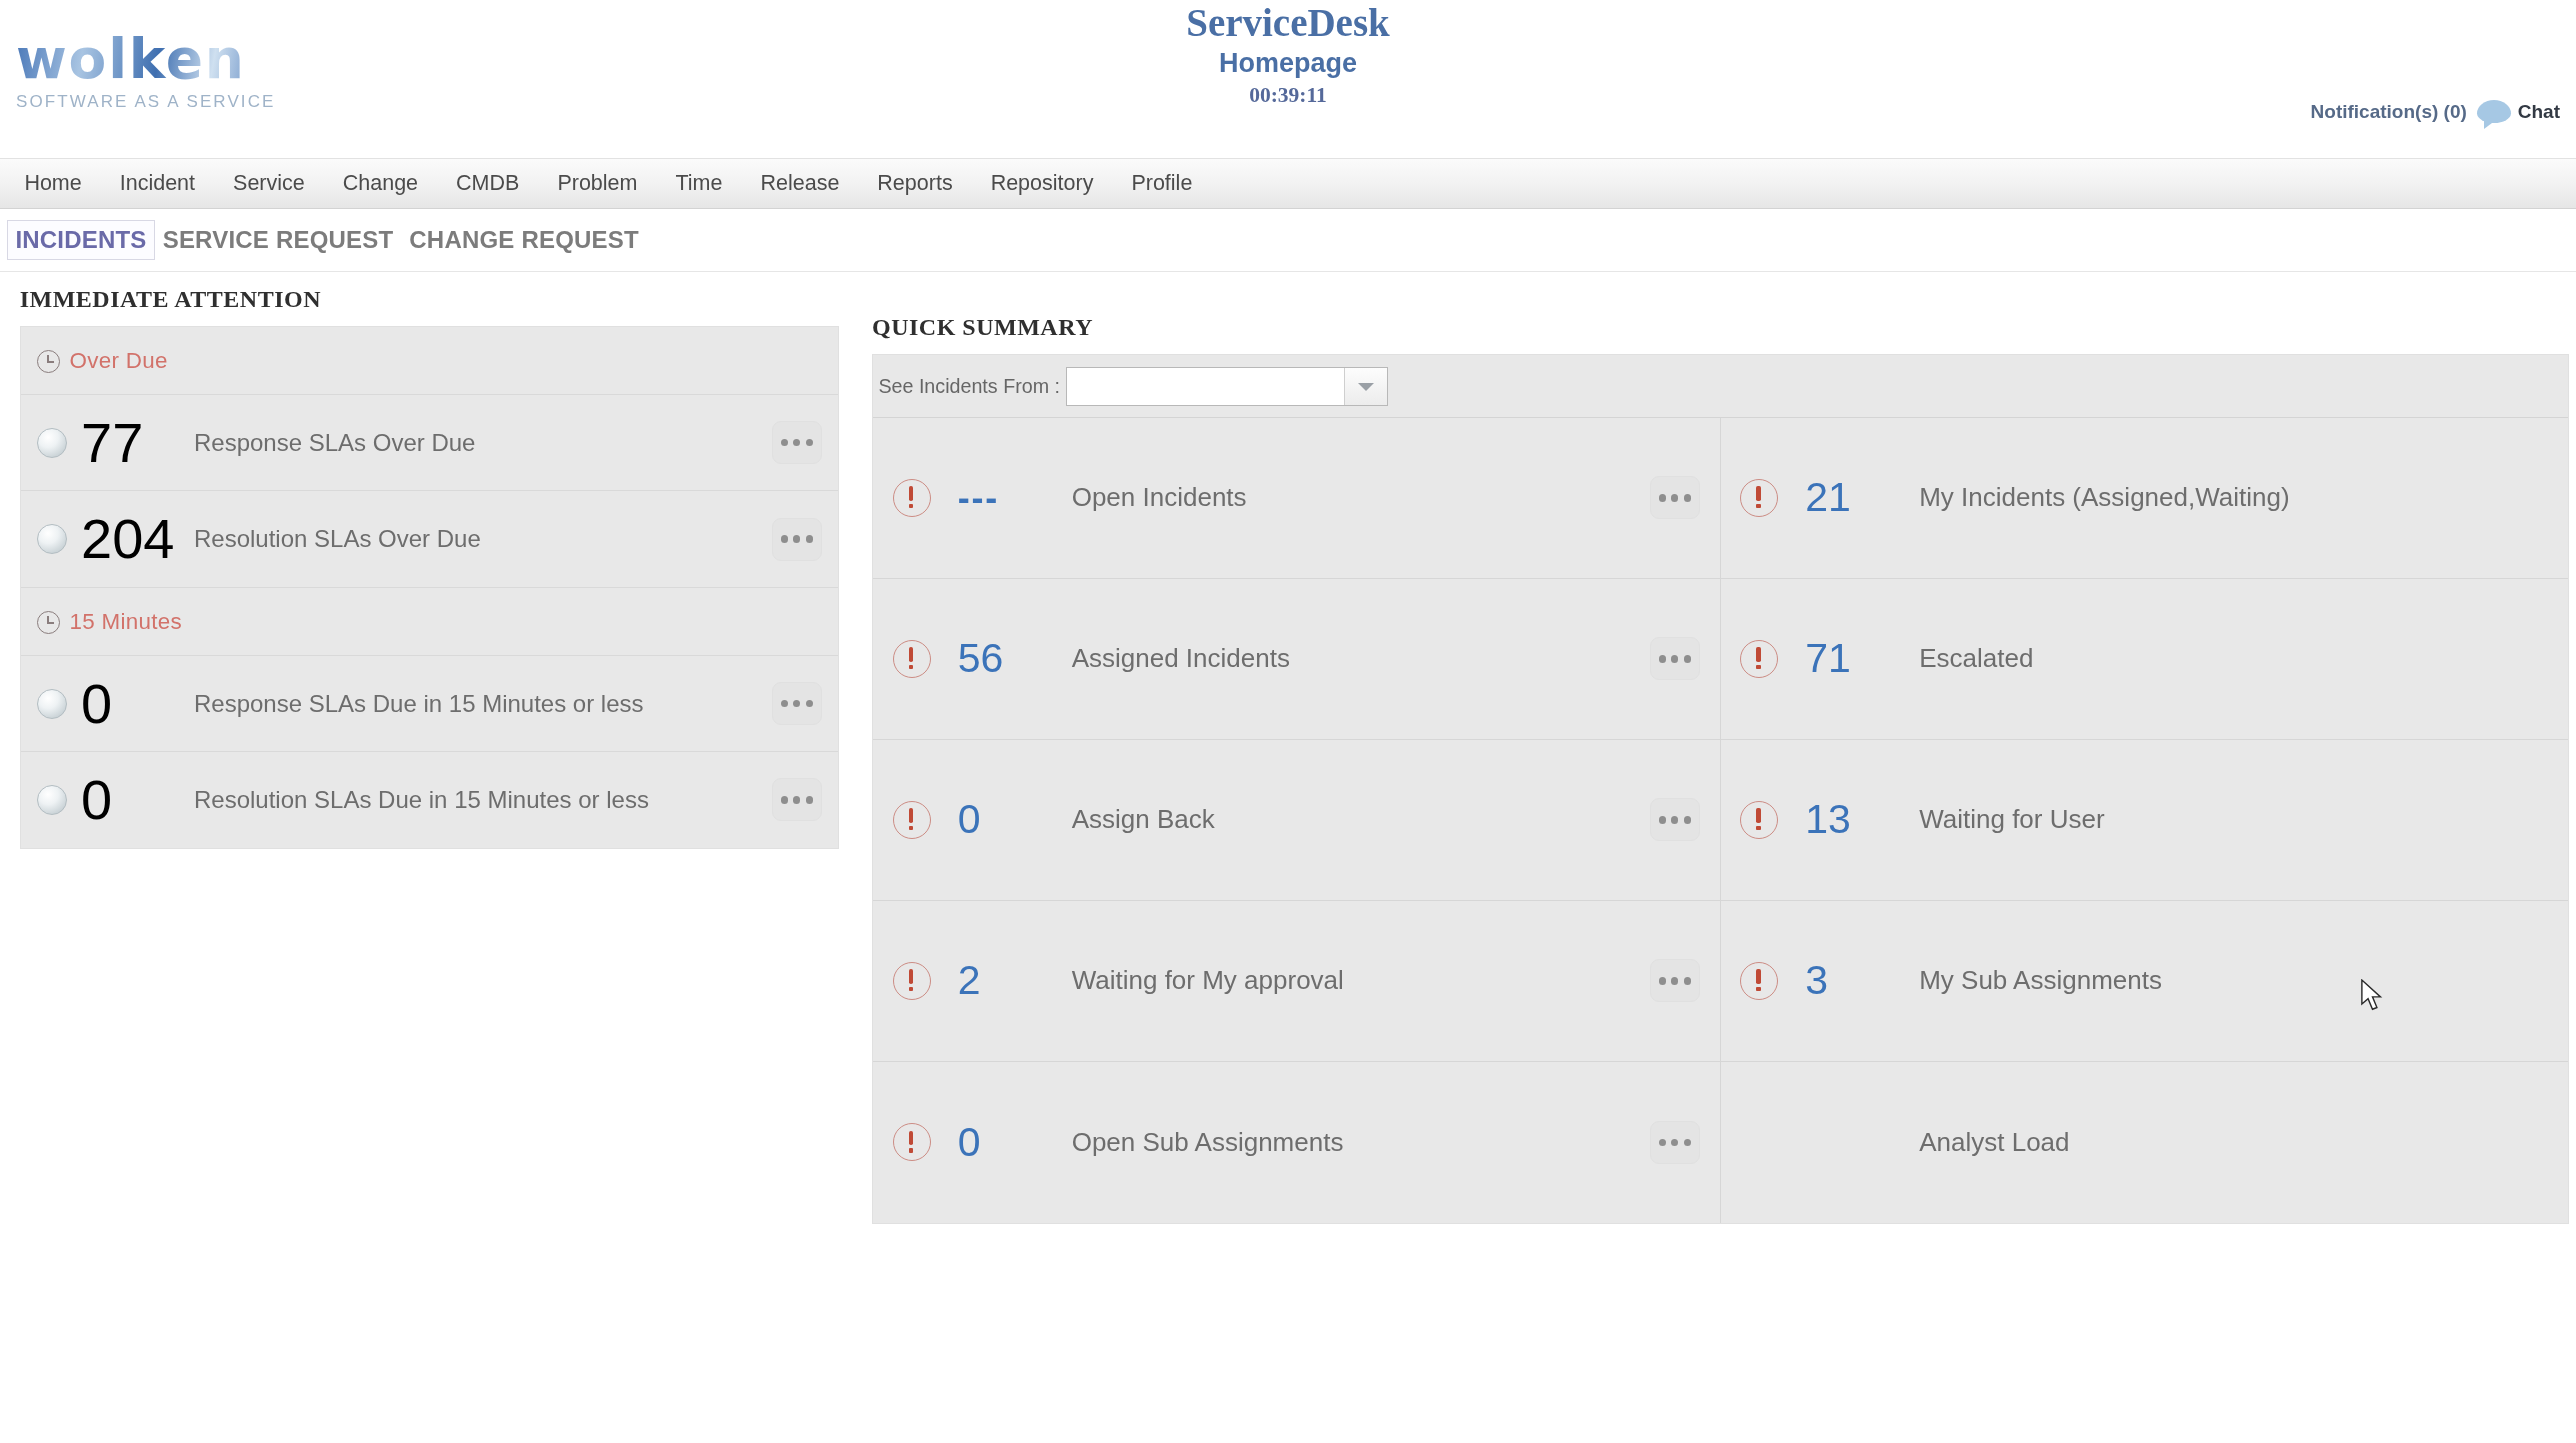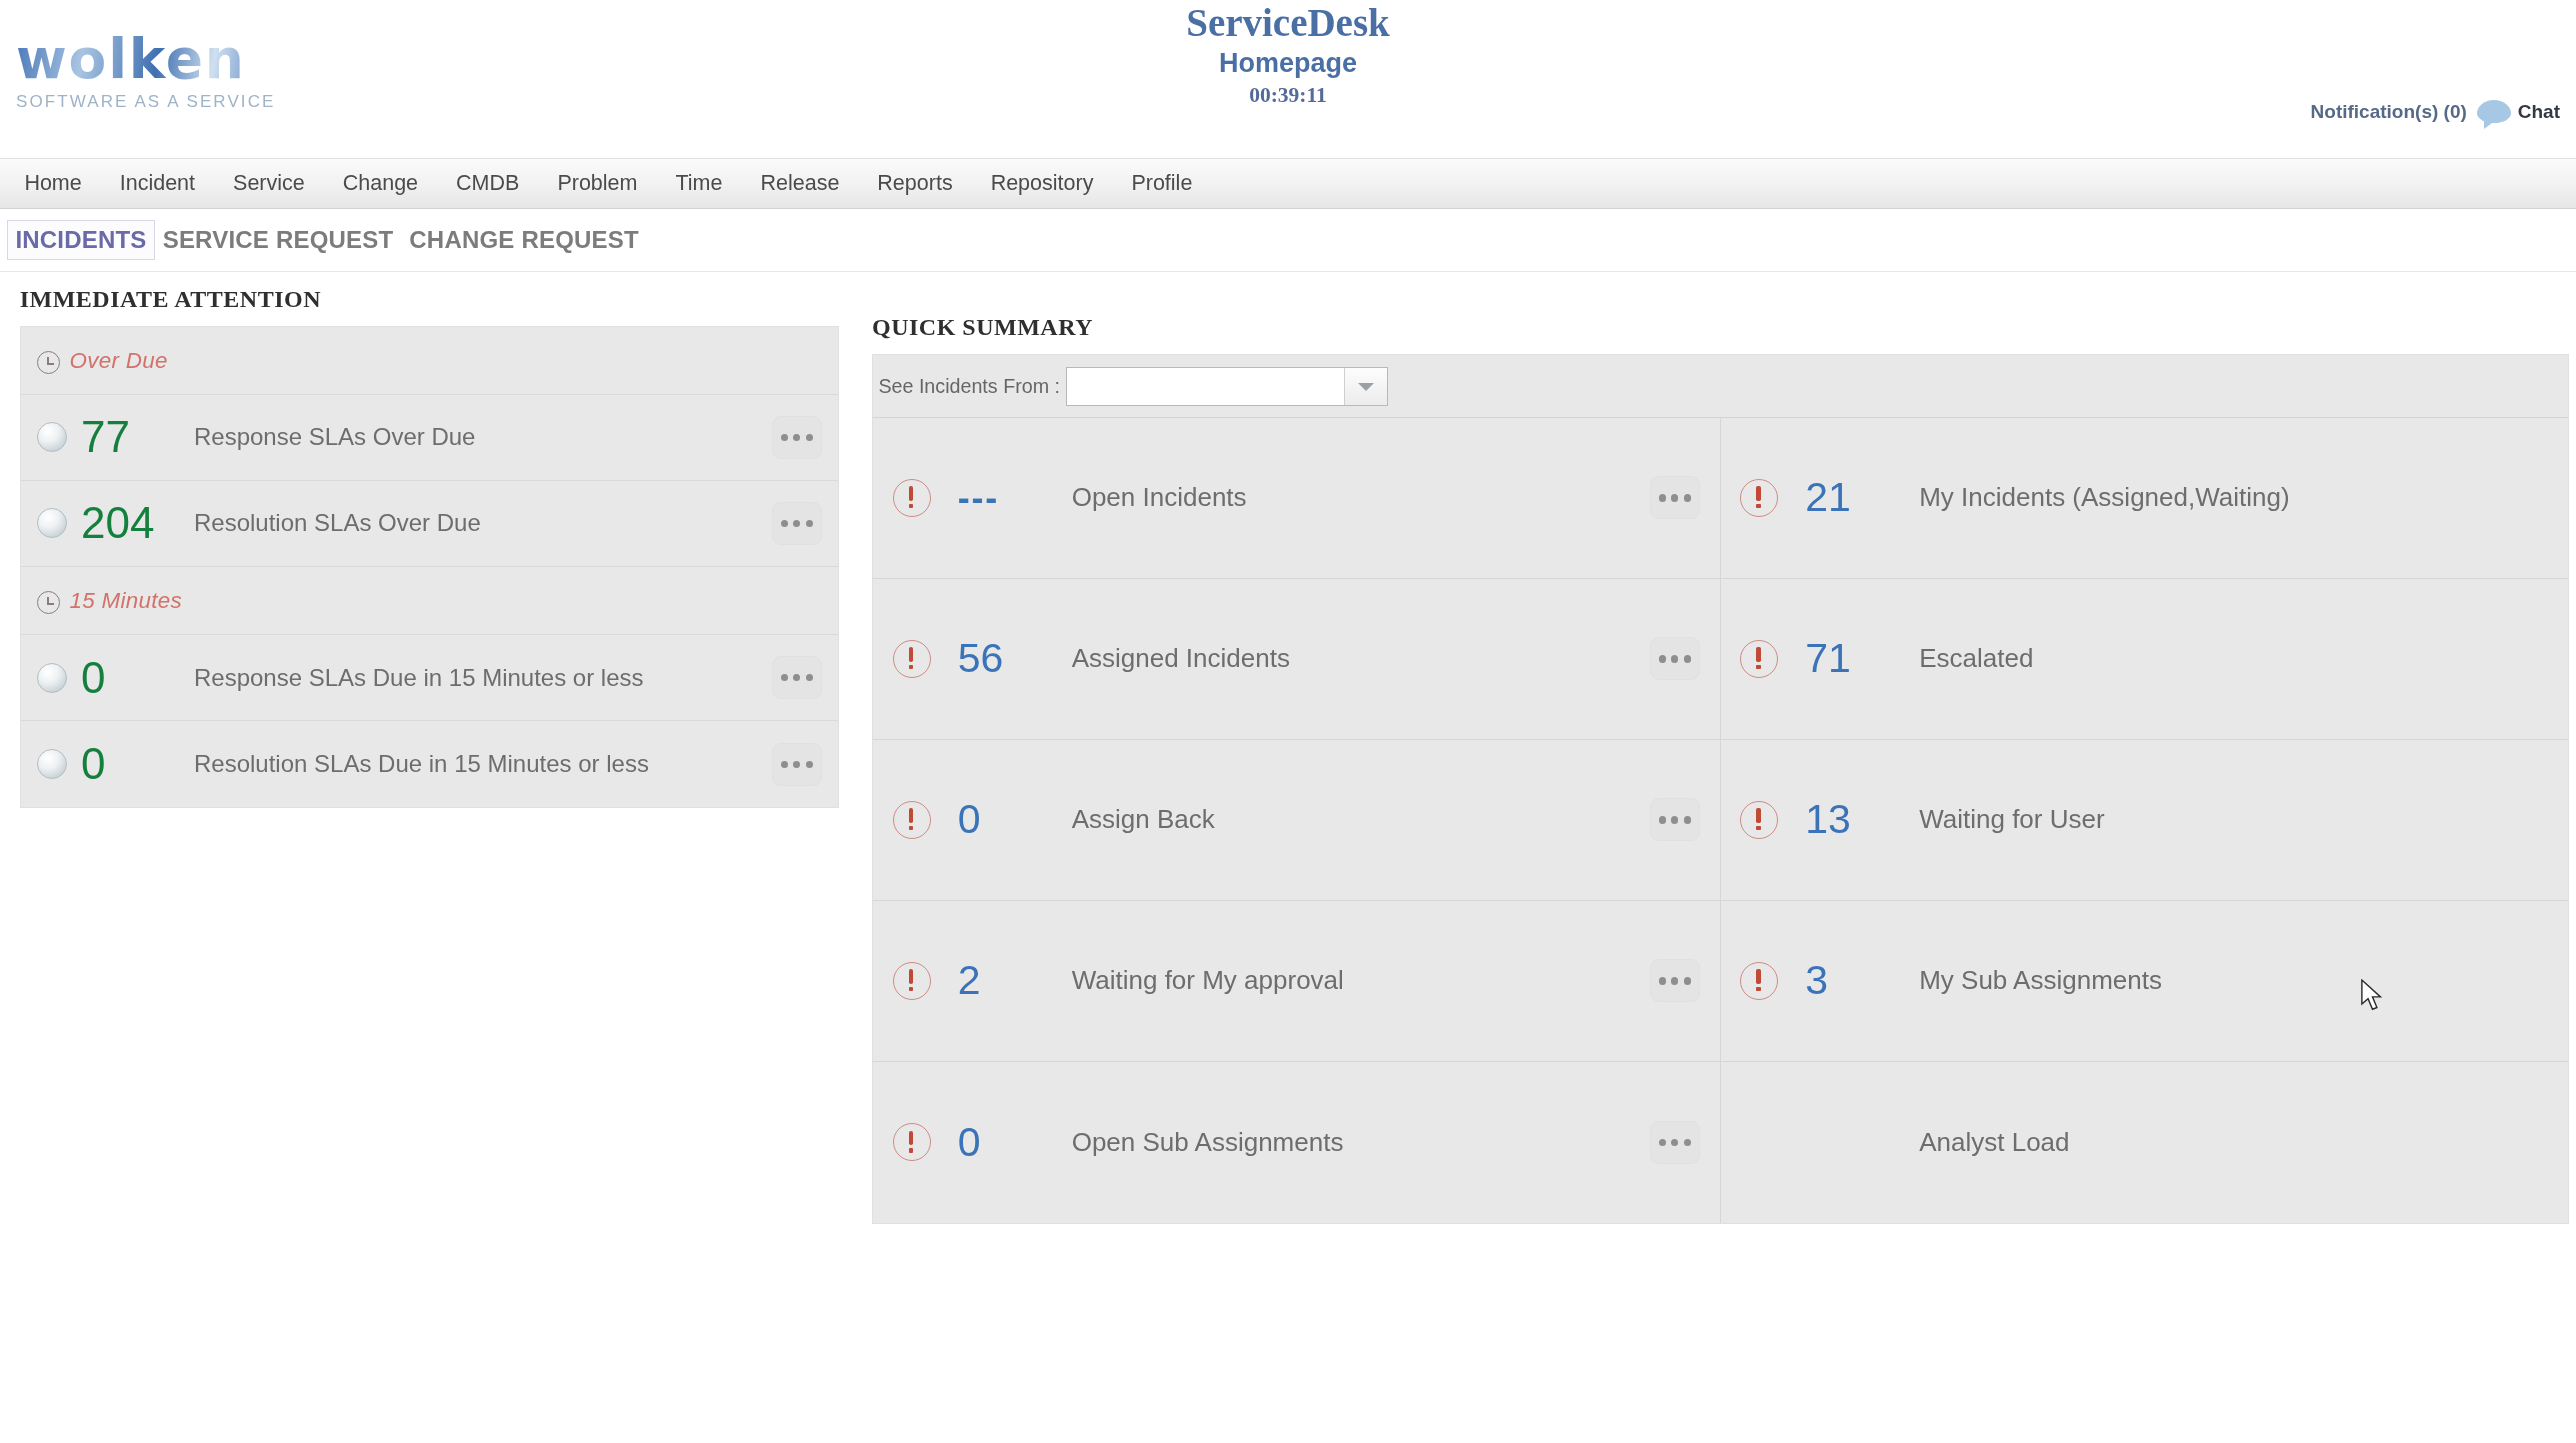--- a/index.html
+++ b/index.html
@@ -174,25 +174,24 @@
   }
   .panel {
     margin-top: 12.5px;
     background: #e8e8e8;
     border: 0.9px solid #e0e0e0;
   }
 
   
   .group-head {
     display: flex;
-    align-items: flex-end;
+    align-items: center;
     gap: 9.8px;
     padding: 21.5px 16px 19.7px 16px;
     border-bottom: 0.9px solid #d9d9d9;
-    font-style: italic;
   }
   .clock-icon {
     width: 23px; height: 23px;
     border: 1.8px solid #8a7d7d;
     border-radius: 50%;
     position: relative;
     flex: 0 0 auto;
   }
   .clock-icon::before {
     content:""; position:absolute; left:9.8px; top:4.5px;
@@ -217,22 +216,22 @@
   }
   .sla-row:last-child { border-bottom: none; }
   .bullet {
     width: 30px; height: 30px; flex: 0 0 auto;
     border-radius: 50%;
     background: radial-gradient(circle at 36% 30%, #ffffff 0%, #eef2f4 38%, #c9d2d6 78%, #aeb9be 100%);
     border: 0.9px solid #b3bdc2;
     margin-right: 14.3px;
   }
   .sla-num {
-    font-size: 44px;
-    color: #15803d;
+    font-size: 56px;
+    color: #000000;
     min-width: 113px;
     line-height: 1;
     font-weight: normal;
   }
   .sla-label {
     flex: 1 1 auto;
     font-size: 24px;
     color: #6d6d6d;
     line-height: 1.25;
     padding-right: 9px;

